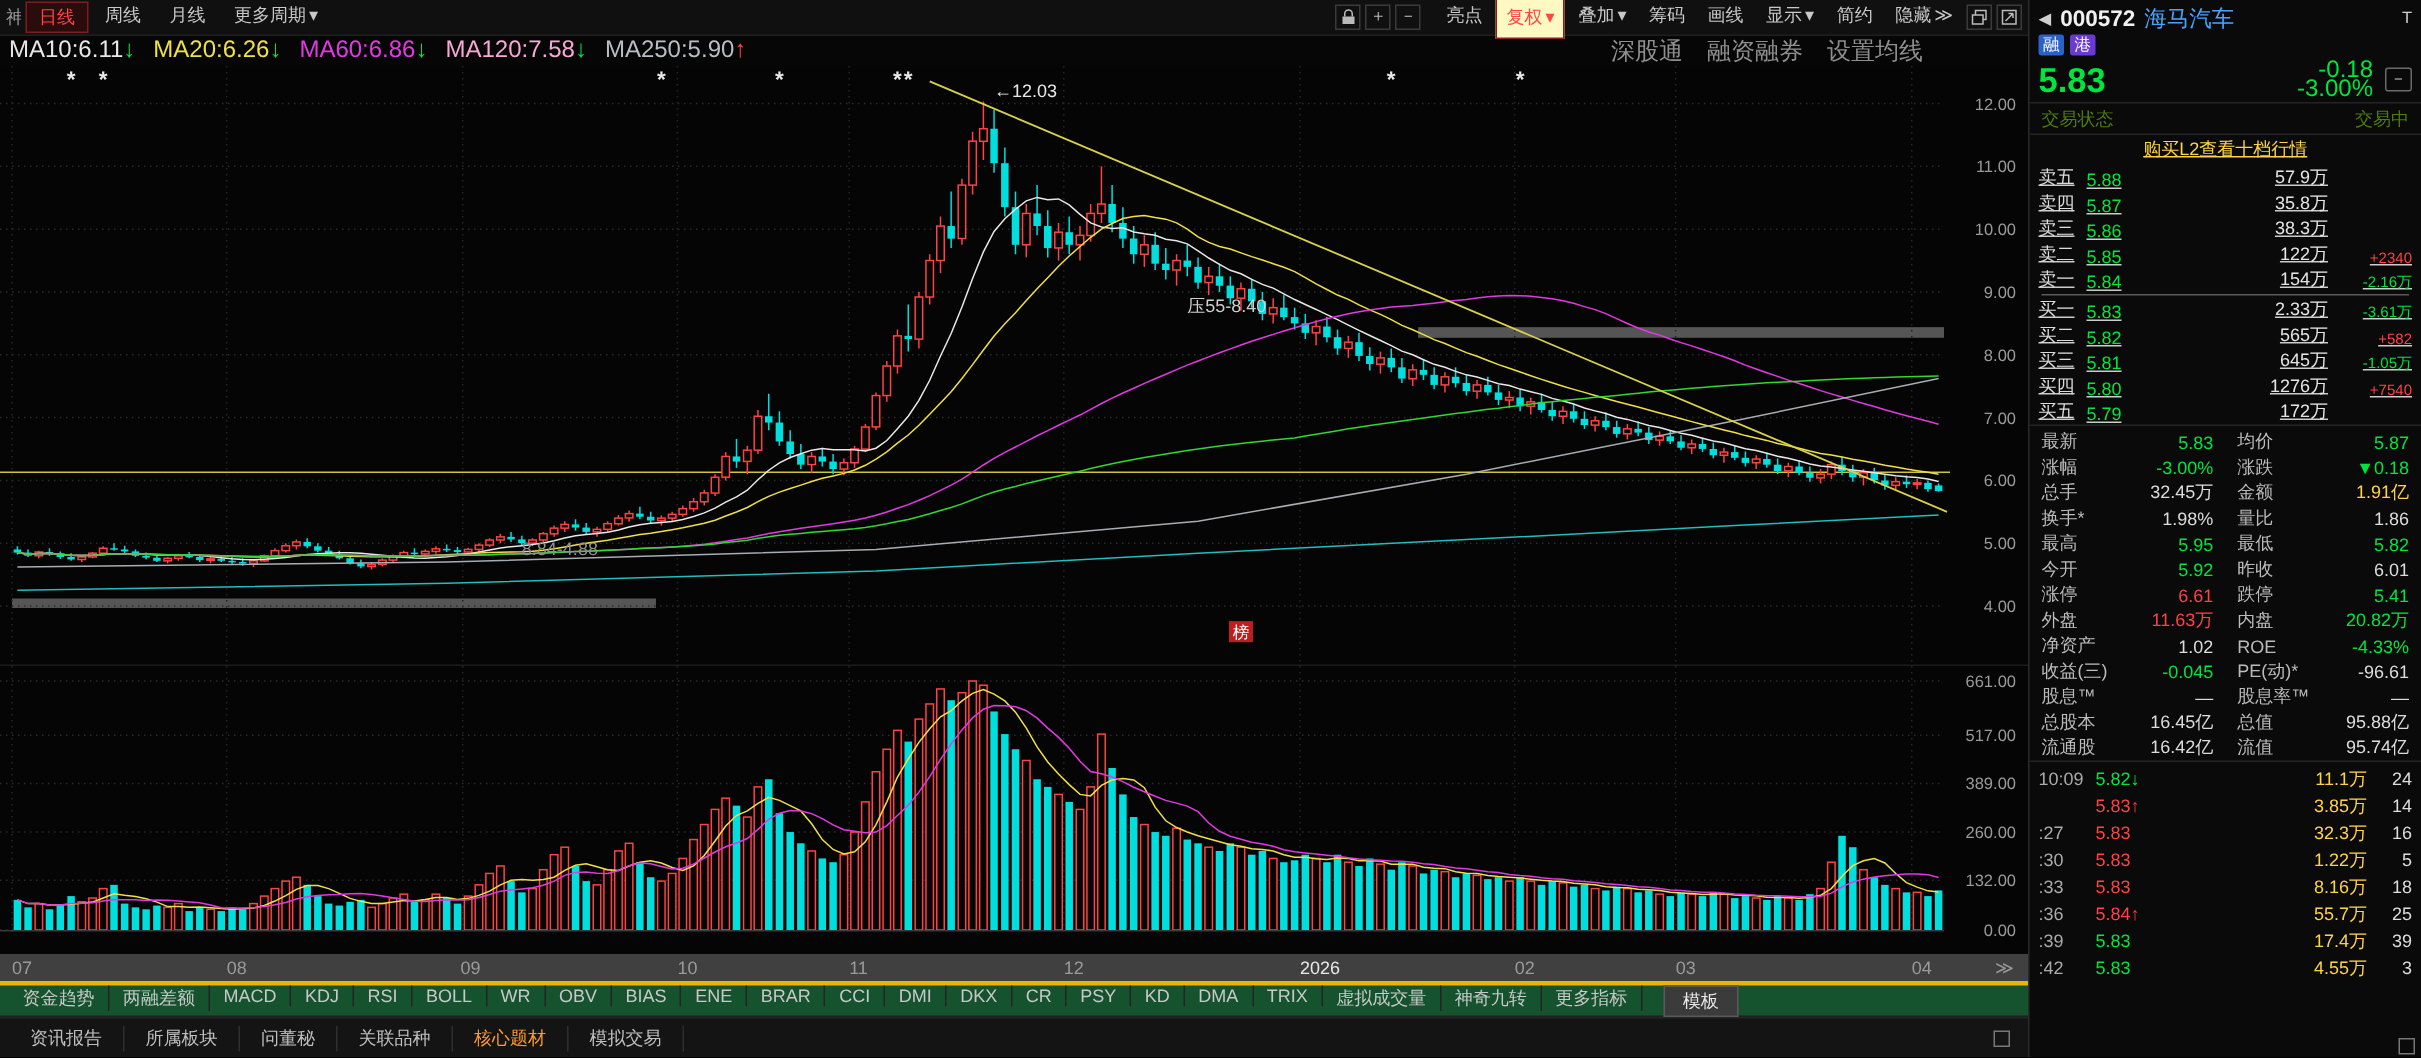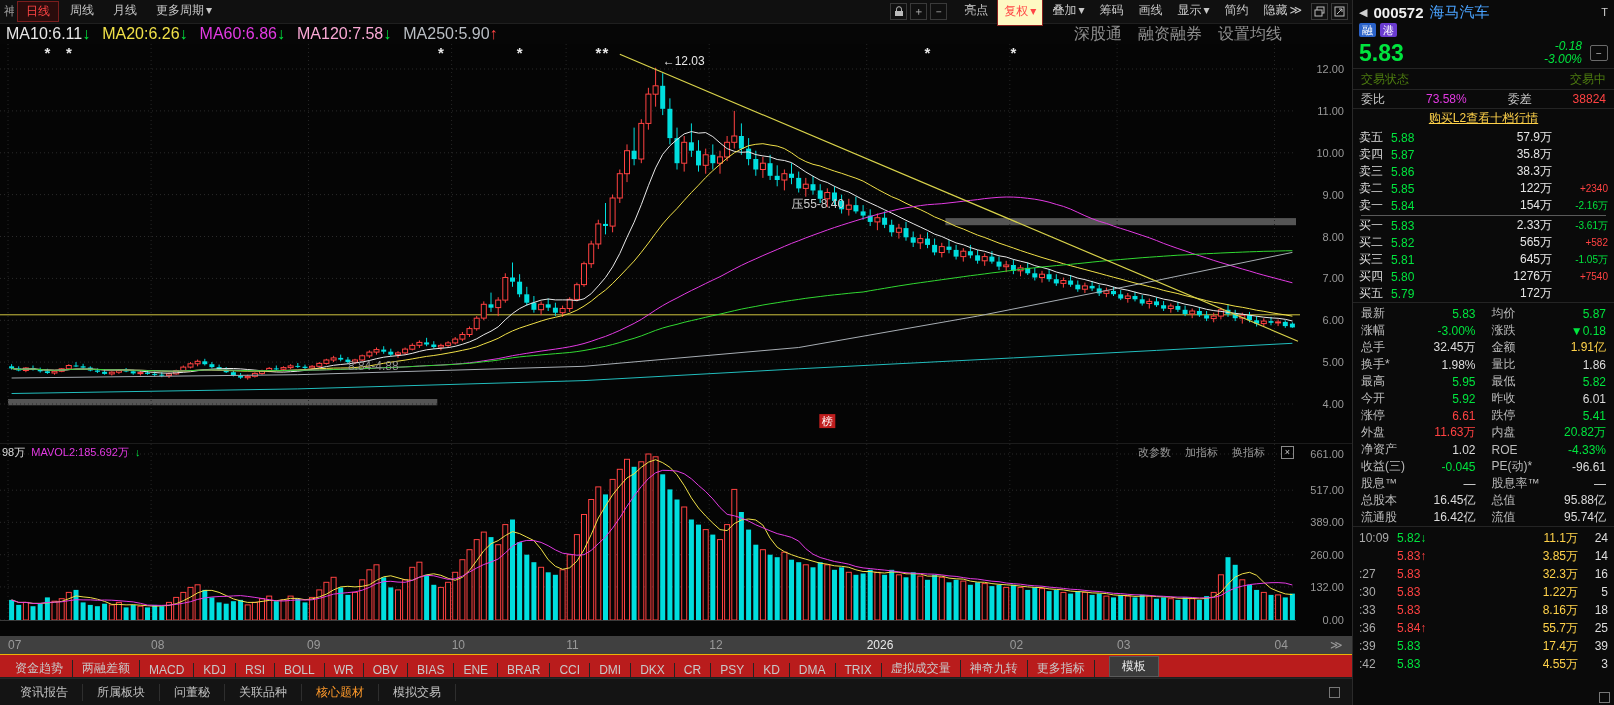--- a/index.html
+++ b/index.html
@@ -29,48 +29,48 @@
   .vol-header{position:absolute;left:2px;right:0;top:401px;height:14px;display:flex;align-items:center;gap:6px;font-size:11px;pointer-events:none;}
   .vol-header span{pointer-events:auto;}
   .vol-links{display:flex;gap:14px;color:#9a9a9a;margin-right:10px;}
   .vol-close{width:13px;height:13px;border:1px solid #8a8a8a;color:#ccc;display:inline-flex;align-items:center;justify-content:center;font-size:9px;margin-right:58px;}
   
   .x-axis{position:relative;height:18px;background:#404040;color:#9a9a9a;font-size:12px;}
   .x-axis span{position:absolute;top:2px;}
   .x-axis .bright{color:#e8e8e8;}
   .x-axis .more{left:1330px;color:#9a9a9a;}
   
-  .indicator-bar{display:flex;align-items:flex-end;height:24px;background:#b91c1c;border-top:1px solid #eab308;border-bottom:1px solid #1f1f1f;padding:0 6px;}
+  .indicator-bar{display:flex;align-items:flex-start;height:24px;background:#14532d;border-top:3px solid #eab308;border-bottom:1px solid #1f1f1f;padding:0 6px;}
   .indicator-bar .item{padding:0 9px;color:#c8c8c8;border-right:1px solid #242424;white-space:nowrap;}
   .indicator-bar .tmpl{margin-left:14px;padding:1px 12px;background:#3b3b3b;border:1px solid #5a5a5a;color:#e8e8e8;}
   
   .bottom-tabs{display:flex;align-items:center;height:27px;background:#141414;border-top:1px solid #262626;padding:0 6px;}
   .bottom-tabs .btab{padding:0 14px;color:#c0c0c0;border-right:1px solid #2e2e2e;white-space:nowrap;}
   .bottom-tabs .btab.active{color:#ff9a2a;}
   .bottom-tabs .corner-icon{margin-left:auto;margin-right:6px;}
   
   .c-g{color:#00e53e;} .c-r{color:#ff4242;} .c-y{color:#ffd24a;} .c-w{color:#dcdcdc;} .c-m{color:#e23ae2;}
   .rp-header{padding:2px 6px 0 6px;}
   .rp-row1{display:flex;align-items:center;gap:6px;height:20px;}
   .rp-back{color:#cfcfcf;font-size:11px;}
   .rp-code{color:#f0f0f0;font-size:15px;font-weight:bold;}
   .rp-name{color:#4aa3ff;font-size:15px;}
   .rp-corner{color:#cfcfcf;font-size:11px;}
   .rp-badges{display:flex;gap:4px;height:16px;align-items:center;}
   .badge{font-size:11px;color:#fff;padding:0 3px;border-radius:2px;line-height:14px;}
   .rp-price-row{display:flex;align-items:center;gap:8px;height:30px;}
   .rp-price{font-size:23px;font-weight:bold;}
-  .rp-chg{display:flex;flex-direction:column;align-items:flex-end;font-size:12px;line-height:13px;font-style:italic;}
+  .rp-chg{display:flex;flex-direction:column;align-items:flex-end;font-size:16px;line-height:13px;}
   .rp-mini-icon{width:18px;height:16px;border:1px solid #6a6a6a;color:#bbb;display:flex;align-items:center;justify-content:center;font-size:10px;border-radius:2px;}
   .rp-status{display:flex;justify-content:space-between;padding:4px 8px;height:21px;align-items:center;border-top:1px solid #242424;color:#4d7c0f;}
   .rp-weibi{display:flex;justify-content:space-between;padding:0 8px;height:19px;align-items:center;border-top:1px solid #242424;}
   .rp-l2{height:20px;display:flex;align-items:center;justify-content:center;border-top:1px solid #242424;}
   .rp-l2 span{color:#ffd24a;text-decoration:underline;}
   .book{padding:1px 6px 0 6px;}
-  .book-row{display:flex;align-items:center;height:17px;}
+  .book-row{display:flex;align-items:flex-end;height:17px;text-decoration:underline;}
   .book-row .lbl{width:32px;color:#ddd;}
   .book-row .prc{width:42px;}
   .book-row .vol{flex:1;text-align:right;color:#e5e5e5;}
   .book-row .chg{width:56px;text-align:right;font-size:10px;}
   .book-div{border-top:1px solid #5a5a5a;margin:1px 2px;}
   .stats{padding:2px 0 0 0;border-top:1px solid #242424;}
   .stats-row{display:flex;height:17px;}
   .stats-cell{flex:1;display:flex;justify-content:space-between;padding:0 8px;align-items:center;}
   .stats-cell .sl{color:#bbb;}
   .ticks{border-top:1px solid #242424;padding:2px 6px 0 6px;flex:1;}
@@ -759,32 +759,20 @@
           <rect x="1254.1" y="145.9" width="5" height="30.1" fill="#00dede"></rect>
           <rect x="1261.3" y="148.4" width="5" height="27.6" fill="#050505" stroke="#ff4242"></rect>
           <rect x="1268.5" y="150.9" width="5" height="25.1" fill="#00dede"></rect>
           <rect x="1275.6" y="150.9" width="5" height="25.1" fill="#050505" stroke="#ff4242"></rect>
           <rect x="1282.8" y="153.4" width="5" height="22.6" fill="#00dede"></rect>
           <rect x="1289.9" y="149.6" width="5" height="26.4" fill="#00dede"></rect>
           <path d="M11.6 155.9 L18.7 158.4 L25.9 158.4 L33.0 159.4 L40.2 159.4 L47.4 158.9 L54.5 158.2 L61.7 157.4 L68.8 154.7 L76.0 151.9 L83.1 152.9 L90.3 153.6 L97.4 155.2 L104.6 157.4 L111.8 160.4 L118.9 160.4 L126.1 160.9 L133.2 160.7 L140.4 161.2 L147.5 161.7 L154.7 162.2 L161.8 161.9 L169.0 161.4 L176.2 159.7 L183.3 156.7 L190.5 153.1 L197.6 148.9 L204.8 146.4 L211.9 146.4 L219.1 148.4 L226.2 151.6 L233.4 154.9 L240.6 156.9 L247.7 158.4 L254.9 158.4 L262.0 157.4 L269.2 156.4 L276.3 156.7 L283.5 155.7 L290.6 154.4 L297.8 154.4 L305.0 155.7 L312.1 154.9 L319.3 152.9 L326.4 150.1 L333.6 145.9 L340.7 142.9 L347.9 142.3 L355.0 142.9 L362.2 142.3 L369.4 140.8 L376.5 136.3 L383.7 132.8 L390.8 131.8 L398.0 133.8 L405.1 135.8 L412.3 136.3 L419.4 133.3 L426.6 130.8 L433.8 129.8 L440.9 131.3 L448.1 134.3 L455.2 136.3 L462.4 133.3 L469.5 126.3 L476.7 116.7 L483.8 106.7 L491.0 99.7 L498.2 96.6 L505.3 91.6 L512.5 87.6 L519.6 89.6 L526.8 93.1 L533.9 96.6 L541.1 105.2 L548.2 115.7 L555.4 122.3 L562.6 125.3 L569.7 123.8 L576.9 117.2 L584.0 105.7 L591.2 90.6 L598.3 74.0 L605.5 62.0 L612.6 50.9 L619.8 41.9 L627.0 33.9 L634.1 29.8 L641.3 23.3 L648.4 18.2 L655.6 15.7 L662.7 18.7 L669.9 23.3 L677.0 30.8 L684.2 41.4 L691.4 53.9 L698.5 64.0 L705.7 72.0 L712.8 79.1 L720.0 85.6 L727.1 86.6 L734.3 79.6 L741.4 76.0 L748.6 75.0 L755.8 76.0 L762.9 81.1 L770.1 94.1 L777.2 103.2 L784.4 107.7 L791.5 110.7 L798.7 113.2 L805.8 115.2 L813.0 117.2 L820.2 119.2 L827.3 120.2 L834.5 121.8 L841.6 122.3 L848.8 123.3 L855.9 125.8 L863.1 127.5 L870.2 127.5 L877.4 128.5 L884.6 129.0 L891.7 128.0 L898.9 128.3 L906.0 129.8 L913.2 129.8 L920.3 130.0 L927.5 132.1 L934.6 132.1 L941.8 132.1 L949.0 134.1 L956.1 134.8 L963.3 135.1 L970.4 137.1 L977.6 138.1 L984.7 138.3 L991.9 139.6 L999.0 140.3 L1006.2 140.8 L1013.4 141.3 L1020.5 142.1 L1027.7 142.9 L1034.8 143.4 L1042.0 143.6 L1049.1 144.9 L1056.3 145.4 L1063.4 145.9 L1070.6 147.1 L1077.8 147.6 L1084.9 147.9 L1092.1 148.9 L1099.2 149.1 L1106.4 149.6 L1113.5 150.9 L1120.7 151.4 L1127.8 151.6 L1135.0 152.4 L1142.2 152.1 L1149.3 151.9 L1156.5 152.6 L1163.6 152.9 L1170.8 153.1 L1177.9 154.2 L1185.1 154.4 L1192.2 154.4 L1199.4 154.9 L1206.6 154.4 L1213.7 152.9 L1220.9 148.4 L1228.0 140.1 L1235.2 133.1 L1242.3 129.8 L1249.5 128.3 L1256.6 131.3 L1263.8 138.3 L1271.0 144.4 L1278.1 147.4 L1285.3 149.9 L1292.4 150.6 " fill="none" stroke="#f0e048" stroke-width="1"></path>
           <path d="M11.6 155.9 L18.7 158.4 L25.9 158.4 L33.0 159.4 L40.2 159.4 L47.4 158.4 L54.5 158.2 L61.7 157.8 L68.8 156.7 L76.0 155.7 L83.1 155.9 L90.3 155.9 L97.4 156.3 L104.6 156.0 L111.8 156.2 L118.9 156.7 L126.1 157.3 L133.2 157.9 L140.4 159.3 L147.5 161.1 L154.7 161.3 L161.8 161.4 L169.0 161.1 L176.2 160.4 L183.3 159.2 L190.5 157.7 L197.6 155.4 L204.8 153.9 L211.9 153.0 L219.1 152.5 L226.2 152.4 L233.4 151.9 L240.6 151.6 L247.7 152.4 L254.9 153.4 L262.0 154.5 L269.2 155.7 L276.3 156.8 L283.5 157.0 L290.6 156.4 L297.8 155.9 L305.0 156.0 L312.1 155.8 L319.3 154.3 L326.4 152.3 L333.6 150.1 L340.7 149.3 L347.9 148.6 L355.0 147.9 L362.2 146.2 L369.4 143.4 L376.5 139.6 L383.7 137.6 L390.8 137.3 L398.0 138.1 L405.1 138.3 L412.3 136.3 L419.4 133.1 L426.6 131.3 L433.8 131.8 L440.9 133.6 L448.1 135.3 L455.2 134.8 L462.4 132.1 L469.5 128.0 L476.7 124.0 L483.8 120.5 L491.0 118.0 L498.2 115.0 L505.3 108.9 L512.5 102.2 L519.6 98.1 L526.8 96.4 L533.9 96.6 L541.1 98.4 L548.2 101.7 L555.4 105.9 L562.6 109.2 L569.7 110.2 L576.9 111.2 L584.0 110.7 L591.2 106.4 L598.3 99.7 L605.5 92.9 L612.6 84.1 L619.8 73.8 L627.0 62.2 L634.1 51.9 L641.3 42.6 L648.4 34.6 L655.6 28.8 L662.7 26.3 L669.9 26.5 L677.0 27.1 L684.2 29.8 L691.4 34.8 L698.5 41.4 L705.7 47.6 L712.8 54.9 L720.0 63.5 L727.1 70.3 L734.3 71.8 L741.4 74.0 L748.6 77.1 L755.8 80.8 L762.9 83.8 L770.1 86.8 L777.2 89.6 L784.4 91.4 L791.5 93.4 L798.7 97.1 L805.8 104.7 L813.0 110.2 L820.2 113.5 L827.3 115.5 L834.5 117.5 L841.6 118.7 L848.8 120.2 L855.9 122.5 L863.1 123.9 L870.2 124.6 L877.4 125.4 L884.6 126.1 L891.7 126.9 L898.9 127.9 L906.0 128.7 L913.2 129.2 L920.3 129.5 L927.5 130.0 L934.6 130.2 L941.8 130.9 L949.0 131.9 L956.1 132.4 L963.3 133.6 L970.4 134.6 L977.6 135.1 L984.7 136.2 L991.9 137.2 L999.0 137.7 L1006.2 139.0 L1013.4 139.7 L1020.5 140.2 L1027.7 141.2 L1034.8 141.8 L1042.0 142.2 L1049.1 143.1 L1056.3 143.7 L1063.4 144.4 L1070.6 145.2 L1077.8 145.6 L1084.9 146.4 L1092.1 147.1 L1099.2 147.5 L1106.4 148.4 L1113.5 149.3 L1120.7 149.6 L1127.8 150.3 L1135.0 150.8 L1142.2 150.9 L1149.3 151.4 L1156.5 152.0 L1163.6 152.3 L1170.8 152.8 L1177.9 153.1 L1185.1 153.1 L1192.2 153.5 L1199.4 153.9 L1206.6 153.8 L1213.7 153.5 L1220.9 151.4 L1228.0 147.2 L1235.2 144.0 L1242.3 142.1 L1249.5 140.6 L1256.6 139.8 L1263.8 139.2 L1271.0 138.7 L1278.1 138.6 L1285.3 139.1 L1292.4 141.0 " fill="none" stroke="#e23ae2" stroke-width="1"></path>
           <line x1="0" y1="176.5" x2="1296" y2="176.5" stroke="#3a3a3a"></line>
         </svg>
-      <div class="vol-header">
-        <span style="color:#ddd;">98万</span>
-        <span class="c-m">MAVOL2:185.692万</span>
-        <span class="c-g">↓</span>
-        <div class="spacer"></div>
-        <div id="vol-links" class="vol-links">
-            <span>改参数</span>
-            <span>加指标</span>
-            <span>换指标</span>
-          </div>
-        <span class="vol-close">×</span>
-      </div>
     </div>
 
     <div class="x-axis" id="x-axis">
         <span style="left: 8px;">07</span>
         <span style="left: 151.111px;">08</span>
         <span style="left: 307px;">09</span>
         <span style="left: 451.644px;">10</span>
         <span style="left: 566.133px;">11</span>
         <span style="left: 709.244px;">12</span>
         <span class="bright" style="left: 866.667px;">2026</span>
@@ -853,26 +841,20 @@
         </div>
         <span class="rp-mini-icon">−</span>
       </div>
     </div>
 
     <div class="rp-status">
       <span>交易状态</span>
       <span>交易中</span>
     </div>
 
-    <div class="rp-weibi">
-      <span style="color:#ccc;">委比</span>
-      <span class="c-m">73.58%</span>
-      <span style="color:#ccc;">委差</span>
-      <span class="c-r">38824</span>
-    </div>
 
     <div class="rp-l2">
       <span>购买L2查看十档行情</span>
     </div>
 
     <div class="book" id="order-book">
         <div class="book-row">
           <span class="lbl">卖五</span>
           <span class="prc c-g">5.88</span>
           <span class="vol">57.9万</span>

